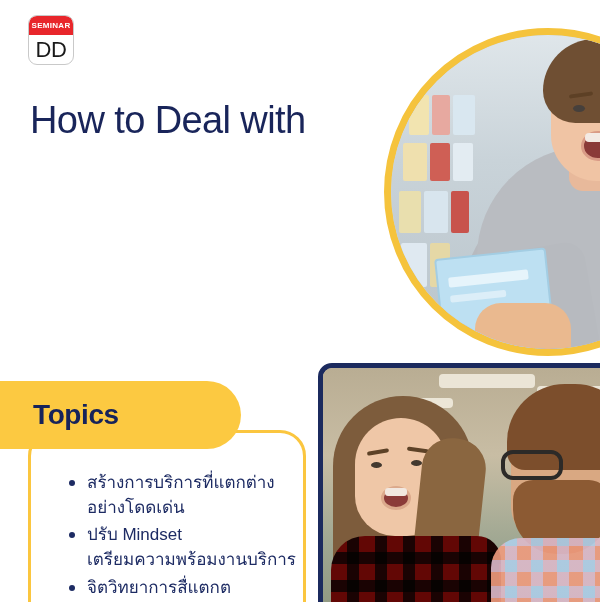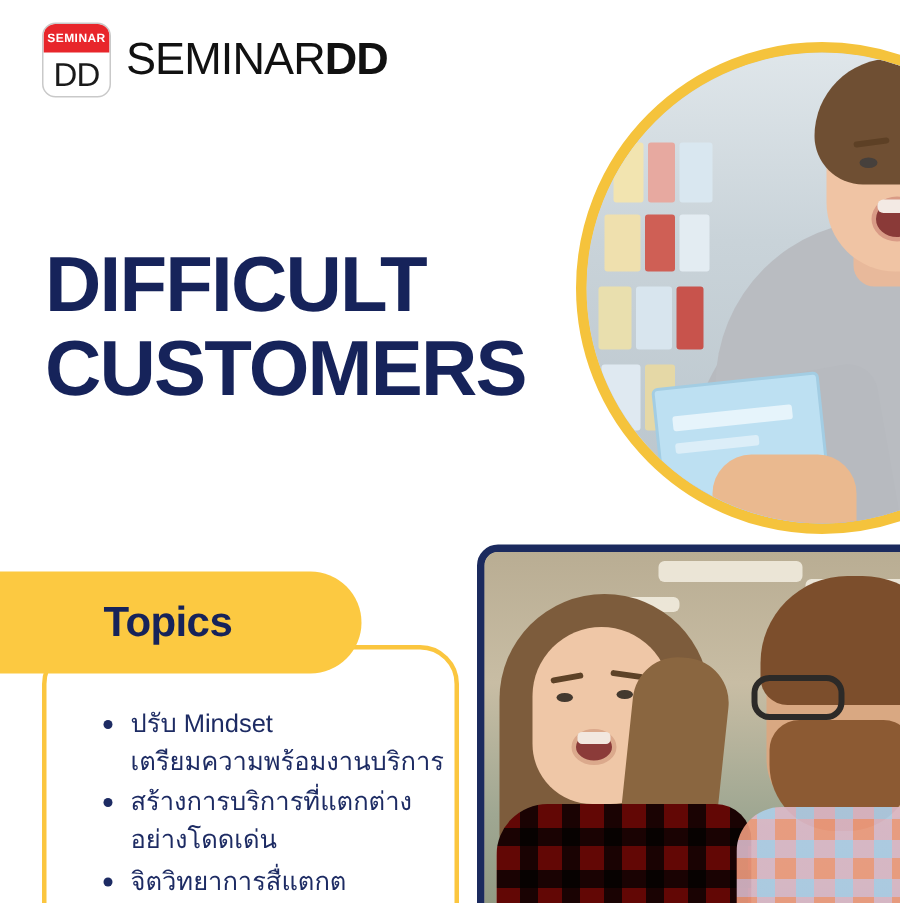--- a/index.html
+++ b/index.html
@@ -67,21 +67,21 @@
     background:transparent;
   }
   .topics-pill {
     position:absolute; left:-40px; top:-52px;
     width:250px; height:68px;
     background:#fcc941;
     border-radius:0 34px 34px 0;
     display:flex; align-items:center;
   }
   .topics-pill span {
-    margin-left:78px; font-size:28px; font-weight:700;
+    margin-left:42px; font-size:28px; font-weight:700;
     color:#16235a; letter-spacing:-.4px; line-height:1;
   }
   .topics-list {
     position:absolute; left:34px; top:38px; width:236px;
     list-style:none;
   }
   .topics-list li {
     position:relative; padding-left:22px;
     font-size:17px; color:#1d2b63; line-height:1.45;
     margin-bottom:3px; font-weight:400;
@@ -218,23 +218,20 @@
 <div class="poster">
 
   <div class="logo-row">
     <div class="logo-mark">
       <div class="logo-mark-top">
         <span>SEMINAR</span>
       </div>
       <div class="logo-mark-bottom">
         <span>DD</span>
       </div>
-    </div>
-    <div class="logo-word">
-      <span class="w-thin">SEMINAR</span><span class="w-bold">DD</span>
     </div>
   </div>
 
   <div class="circle-photo">
     <div class="cp-inner">
       <div class="cp-bg"></div>
 
       <div class="shelf">
         <div class="shelf-row" style="left:18px; top:60px;">
           <div class="box" style="width:20px;height:40px;background:#f2e4b0;"></div>
@@ -268,22 +265,21 @@
       <div class="cp-eye" style="left:182px; top:70px;"></div>
 
       <div class="cp-mouth"></div>
       <div class="cp-teeth"></div>
       <div class="cp-arm"></div>
       <div class="cp-boxprod"></div>
       <div class="cp-hand"></div>
     </div>
   </div>
 
-  <div class="head-line2">DIFFICULT</div>
-  <div class="head-line3">CUSTOMERS</div>
+  <div class="head-line1">How to Deal with</div>
 
   <div class="rect-photo">
     <div class="rp-inner">
       <div class="rp-bg"></div>
       <div class="rp-light" style="left:116px; top:6px; width:96px; height:14px;"></div>
       <div class="rp-light" style="left:214px; top:18px; width:70px; height:12px;"></div>
       <div class="rp-light" style="left:70px; top:30px; width:60px; height:10px;"></div>
 
       <div class="rp-woman-hair"></div>
       <div class="rp-woman-face"></div>
@@ -303,26 +299,26 @@
       <div class="rp-man-shirt"></div>
     </div>
   </div>
 
   <div class="topics-frame">
     <div class="topics-pill">
       <span>Topics</span>
     </div>
     <ul class="topics-list">
       <li>
+        <span>สร้างการบริการที่แตกต่าง</span>
+        <span class="sub">อย่างโดดเด่น</span>
+      </li>
+      <li>
         <span>ปรับ Mindset</span>
         <span class="sub">เตรียมความพร้อมงานบริการ</span>
-      </li>
-      <li>
-        <span>สร้างการบริการที่แตกต่าง</span>
-        <span class="sub">อย่างโดดเด่น</span>
       </li>
       <li>
         <span>จิตวิทยาการสื่แตกต</span>
       </li>
     </ul>
   </div>
 
 </div>
 
 </body></html>

